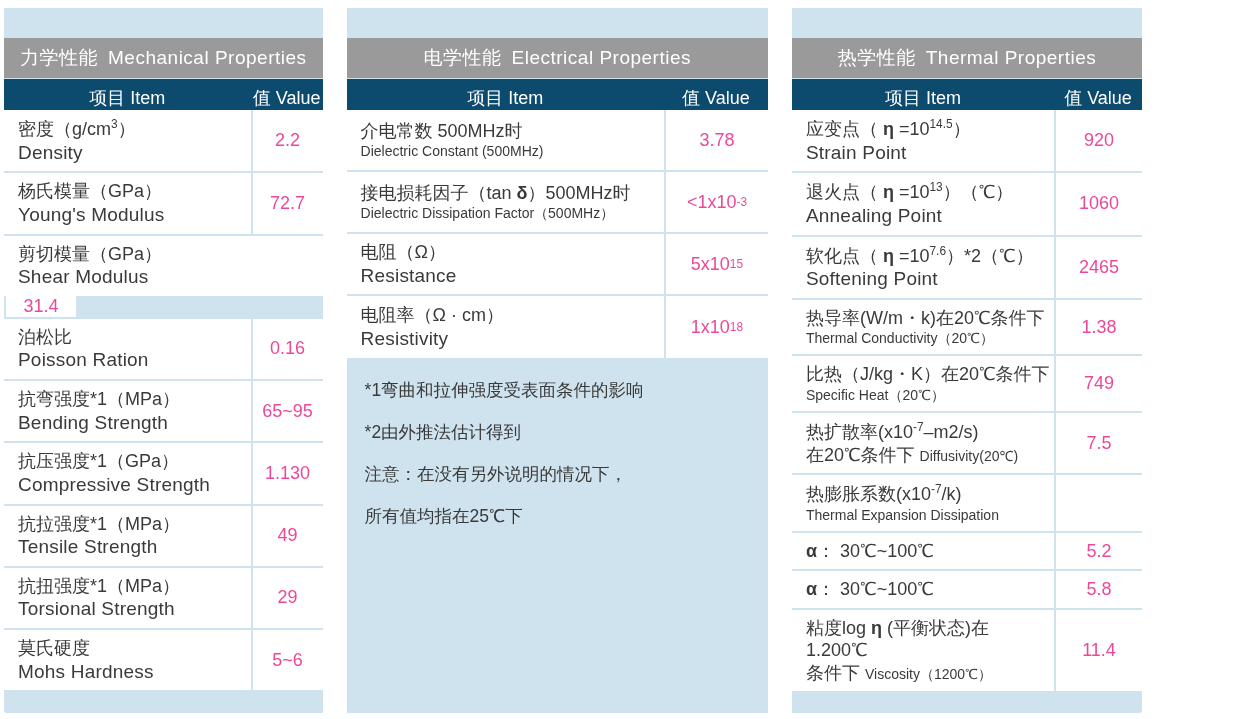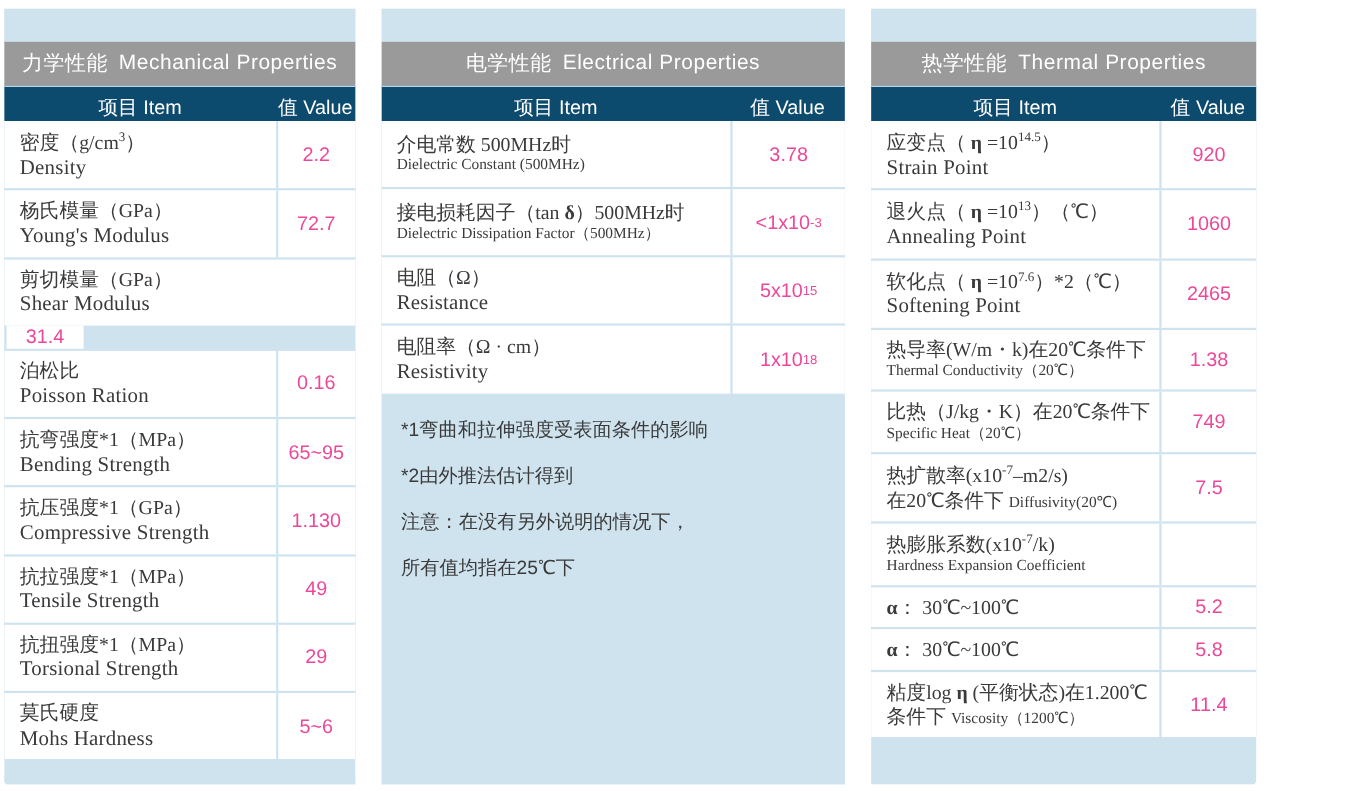--- a/index.html
+++ b/index.html
@@ -79,21 +79,20 @@
   }
   .row:last-child { border-bottom: none; }
   .cell-item {
     flex: 1;
     background: #ffffff;
     padding: 7px 4px 7px 14px;
     display: flex;
     flex-direction: column;
     justify-content: center;
     color: #3a3a3a;
-    font-family: Liberation Serif, serif;
   }
   .cell-val {
     width: 72px;
     background: #ffffff;
     border-left: 2px solid #cfe3ef;
     display: flex;
     align-items: center;
     justify-content: center;
     font-size: 18px;
     color: #ec4899;
@@ -317,21 +316,21 @@
           </div>
           <div class="row">
             <div class="cell-item">
               <div class="cn-line">热扩散率(x10<sup>-7</sup>–m2/s)<br>在20℃条件下 <span class="en-small">Diffusivity(20℃)</span></div>
             </div>
             <div class="cell-val">7.5</div>
           </div>
           <div class="row">
             <div class="cell-item">
               <div class="cn-line">热膨胀系数(x10<sup>-7</sup>/k)</div>
-              <div class="en-small">Hardness Expansion Coefficient</div>
+              <div class="en-small">Thermal Expansion Dissipation</div>
             </div>
             <div class="cell-val"></div>
           </div>
           <div class="row">
             <div class="cell-item">
               <div class="cn-line"><b>α</b>： 30℃~100℃</div>
             </div>
             <div class="cell-val">5.2</div>
           </div>
           <div class="row">

